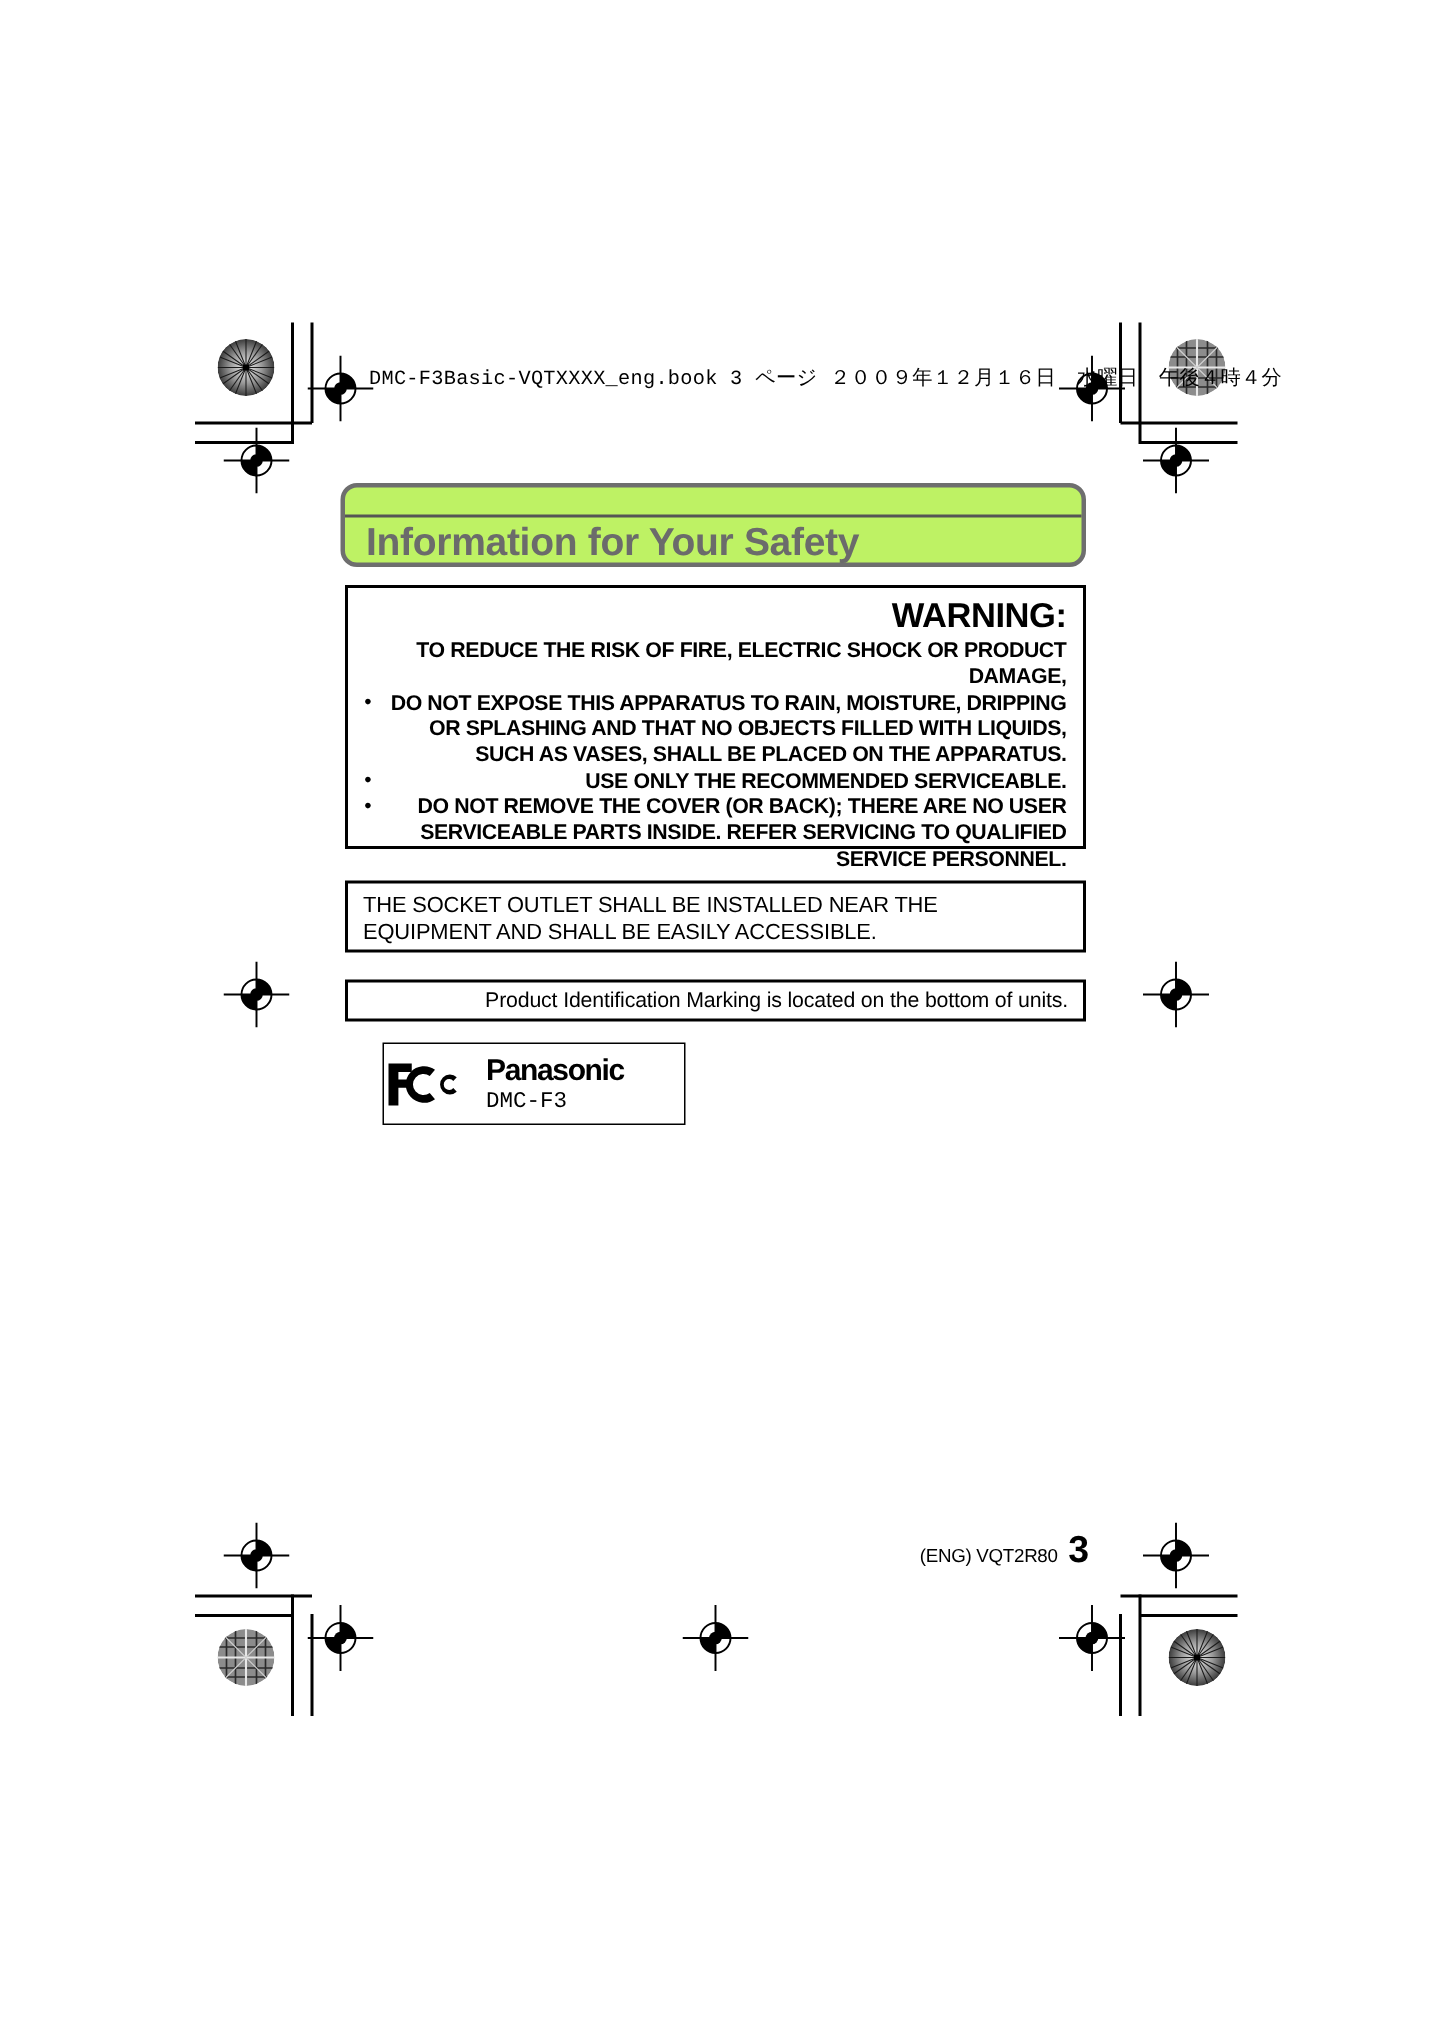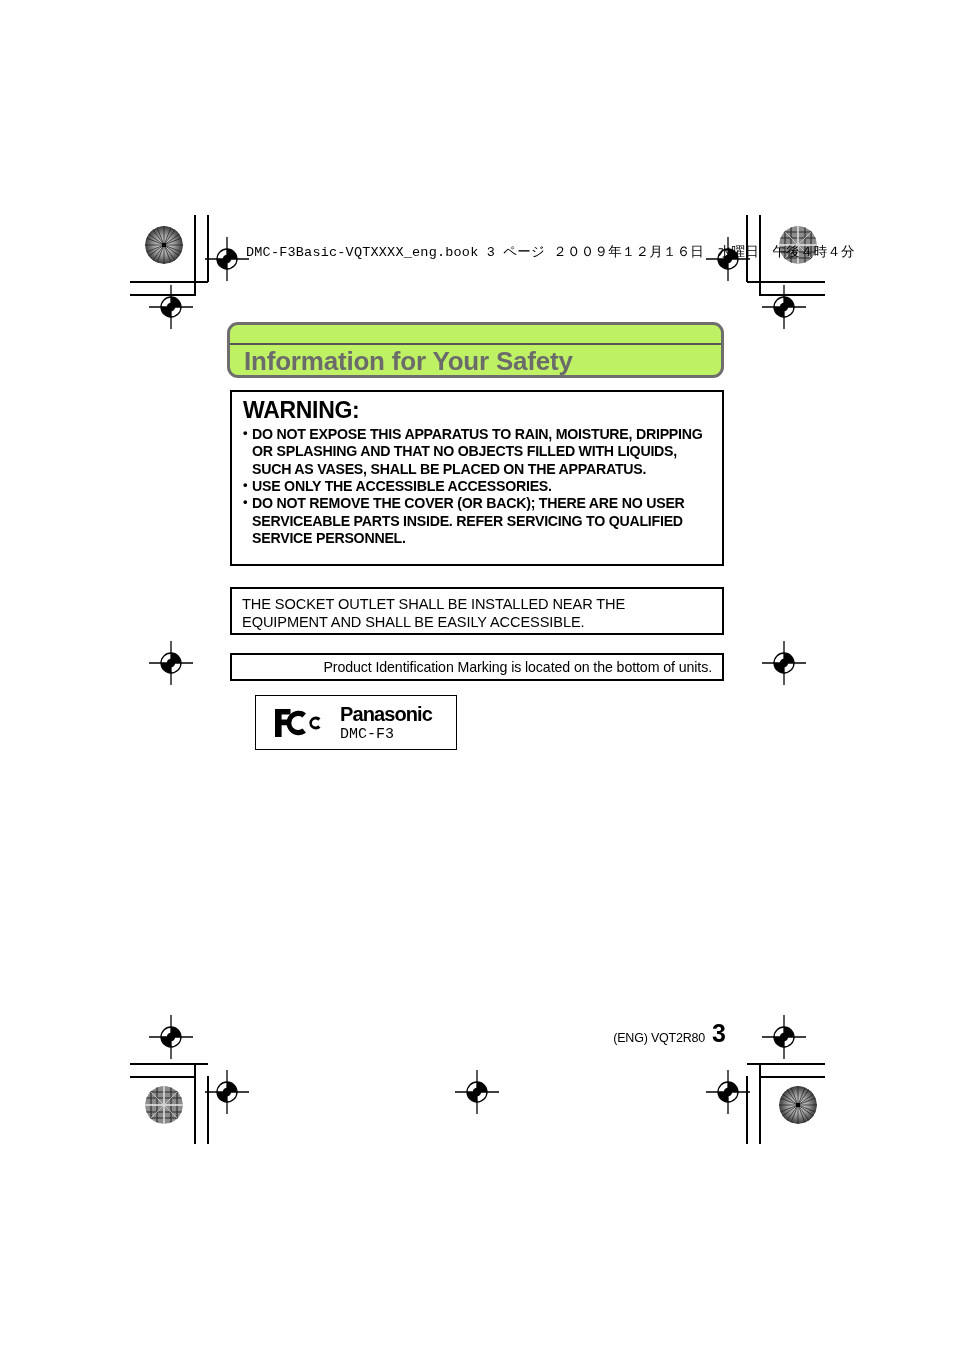--- a/index.html
+++ b/index.html
@@ -86,20 +86,21 @@
     box-sizing: border-box;
     border: 2px solid #000;
   }
 
   .warn-box {
     left: 230px;
     top: 390px;
     width: 494px;
     height: 176px;
     padding: 7px 11px 0 11px;
+    text-align: right;
   }
   .warn-title {
     font-size: 23px;
     font-weight: bold;
     line-height: 1.0;
     letter-spacing: -0.3px;
     margin-bottom: 4px;
   }
   .warn-lead {
     font-size: 14.2px;
@@ -157,21 +158,21 @@
 
   
   .logo-box {
     left: 255px;
     top: 695px;
     width: 202px;
     height: 55px;
     border: 1.5px solid #000;
     display: flex;
     align-items: center;
-    padding-left: 18px;
+    padding-left: 2px;
   }
   .fcc-mark {
     width: 54px;
     height: 30px;
     flex: none;
     margin-right: 12px;
   }
   .fcc-mark svg { display: block; }
   .brand-block { line-height: 1; }
   .brand-name {
@@ -456,28 +457,29 @@
 
 <div class="book-header">DMC-F3Basic-VQTXXXX_eng.book  3 ページ  ２００９年１２月１６日　水曜日　午後４時４分</div>
 
 <div class="title-banner">
   <div class="rule"></div>
   <div class="title-text">Information for Your Safety</div>
 </div>
 
 <div class="box warn-box">
   <div class="warn-title">WARNING:</div>
+  <div class="warn-lead">TO REDUCE THE RISK OF FIRE, ELECTRIC SHOCK OR PRODUCT DAMAGE,</div>
   <ul class="warn-list">
     <li>
       <span class="bullet">•</span>
       <span>DO NOT EXPOSE THIS APPARATUS TO RAIN, MOISTURE, DRIPPING OR SPLASHING AND THAT NO OBJECTS FILLED WITH LIQUIDS, SUCH AS VASES, SHALL BE PLACED ON THE APPARATUS.</span>
     </li>
     <li>
       <span class="bullet">•</span>
-      <span>USE ONLY THE ACCESSIBLE ACCESSORIES.</span>
+      <span>USE ONLY THE RECOMMENDED SERVICEABLE.</span>
     </li>
     <li>
       <span class="bullet">•</span>
       <span>DO NOT REMOVE THE COVER (OR BACK); THERE ARE NO USER SERVICEABLE PARTS INSIDE. REFER SERVICING TO QUALIFIED SERVICE PERSONNEL.</span>
     </li>
   </ul>
 </div>
 
 <div class="box socket-box">
   <div class="socket-text">THE SOCKET OUTLET SHALL BE INSTALLED NEAR THE EQUIPMENT AND SHALL BE EASILY ACCESSIBLE.</div>

